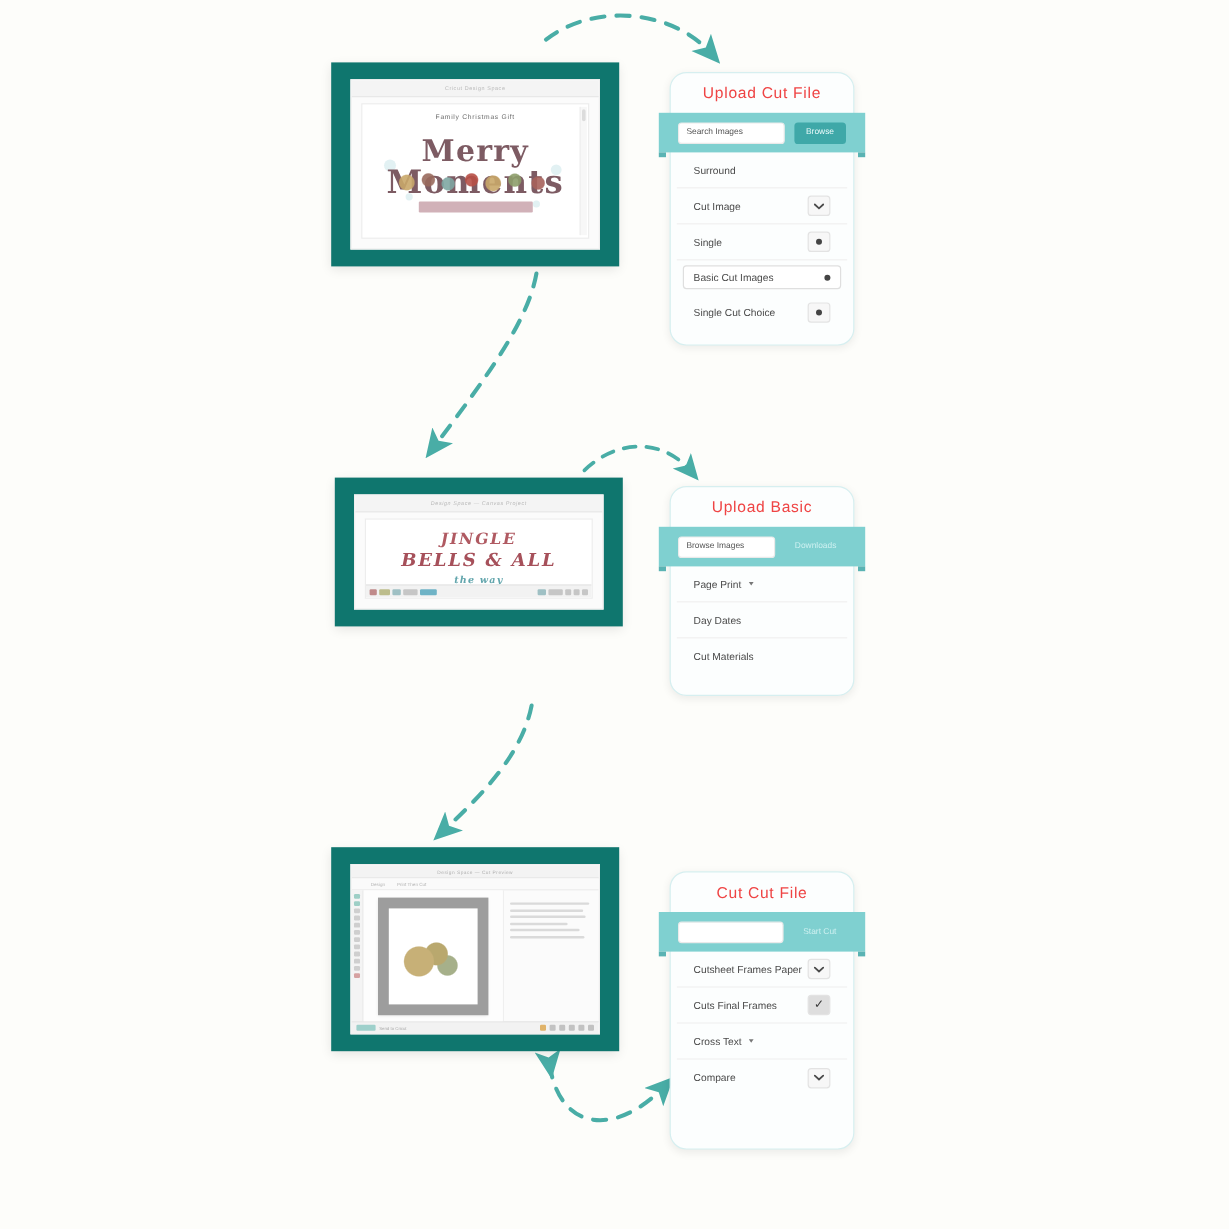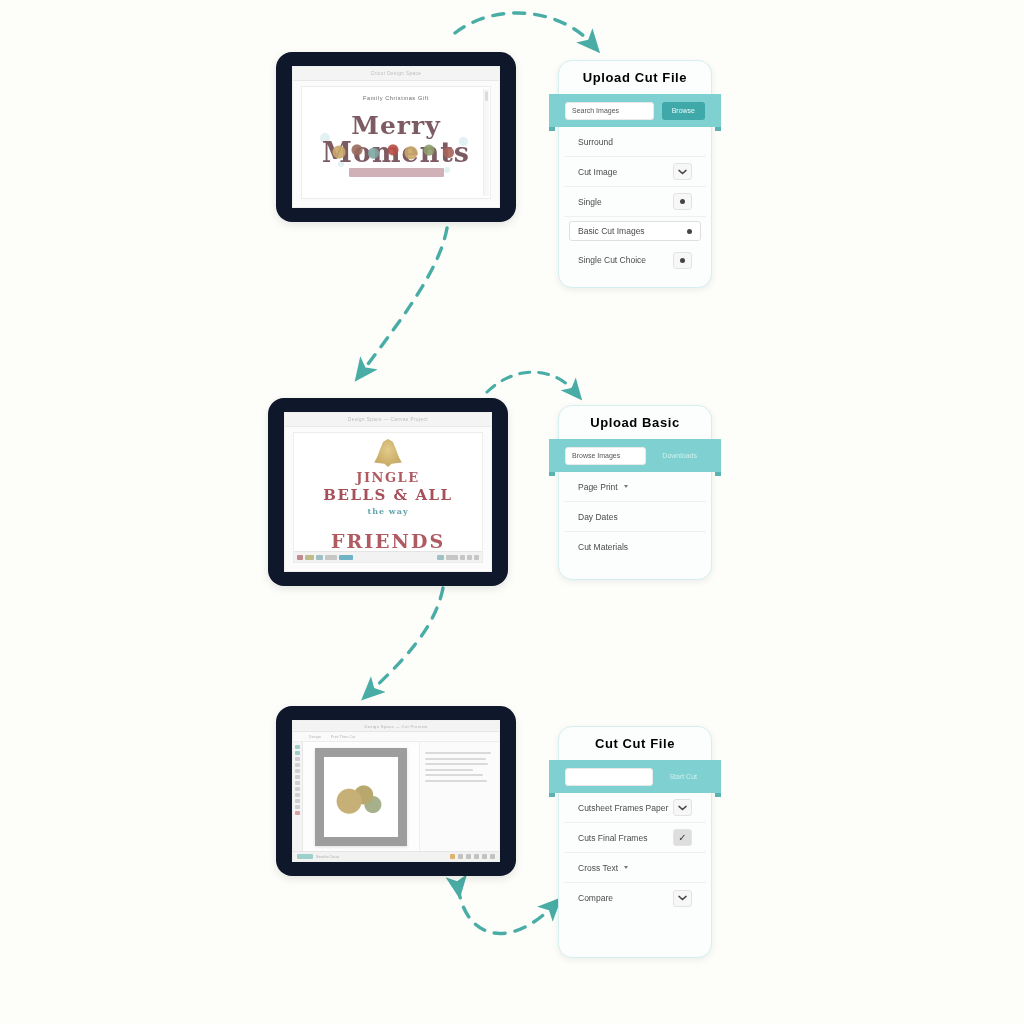--- a/index.html
+++ b/index.html
@@ -11,22 +11,22 @@
     position:relative;
   }
   #stage{position:absolute;inset:0;}
 
   
   #arrows{position:absolute;left:0;top:0;width:1024px;height:1024px;pointer-events:none;}
 
   
   .monitor{
     position:absolute;
-    background:#0f172a;
-    border-radius:16px;
+    background:#0f766e;
+    border-radius:0;
     box-shadow:0 3px 9px rgba(0,0,0,.10);
     padding:14px 16px;
     box-sizing:border-box;
   }
   .monitor .screen{
     width:100%;height:100%;
     background:#fbfbfb;
     border:1px solid #efefef;
     box-sizing:border-box;
     position:relative;
@@ -143,21 +143,21 @@
     position:absolute;
     background:#fcfefe;
     border:1px solid #d6eff0;
     border-radius:14px;
     box-shadow:0 2px 7px rgba(0,0,0,.07);
     box-sizing:border-box;
     overflow:visible;
   }
   .card-title{
     height:33px;display:flex;align-items:center;justify-content:center;
-    font-size:13px;font-weight:bold;color:#000000;letter-spacing:.6px;
+    font-size:13px;font-weight:normal;color:#ef4444;letter-spacing:.6px;
     filter:blur(.45px);
   }
   .card-bar{
     position:relative;left:-10px;width:calc(100% + 20px);
     background:#7fd0d0;height:33px;
     display:flex;align-items:center;gap:8px;padding:0 16px;box-sizing:border-box;
   }
   .card-bar::before,.card-bar::after{
     content:"";position:absolute;bottom:-4px;width:6px;height:4px;background:#5ab3b3;
   }
@@ -277,21 +277,21 @@
       </div>
       <div class="row">
         <span class="txt">Single Cut Choice</span>
         <span class="ctl">
             <span class="dot"></span>
           </span>
       </div>
     </div>
   </div>
 
-  <div class="monitor" style="left:268px;top:398px;width:240px;height:188px;">
+  <div class="monitor" style="left:279px;top:398px;width:240px;height:124px;font-style:italic;">
     <div class="screen">
       <div class="mon-titlebar">
         <span class="t">Design Space — Canvas Project</span>
       </div>
       <div class="canvas">
         <div class="art2">
           <div class="bell"></div>
           <div class="r r1">JINGLE</div>
           <div class="r r2">BELLS &amp; ALL</div>
           <div class="r r3">the way</div>

